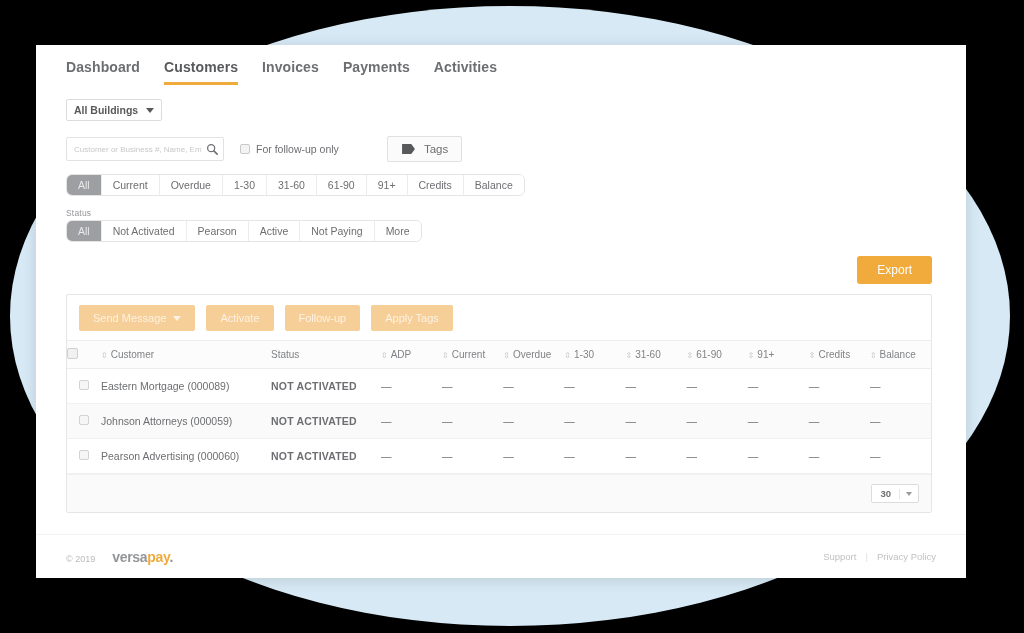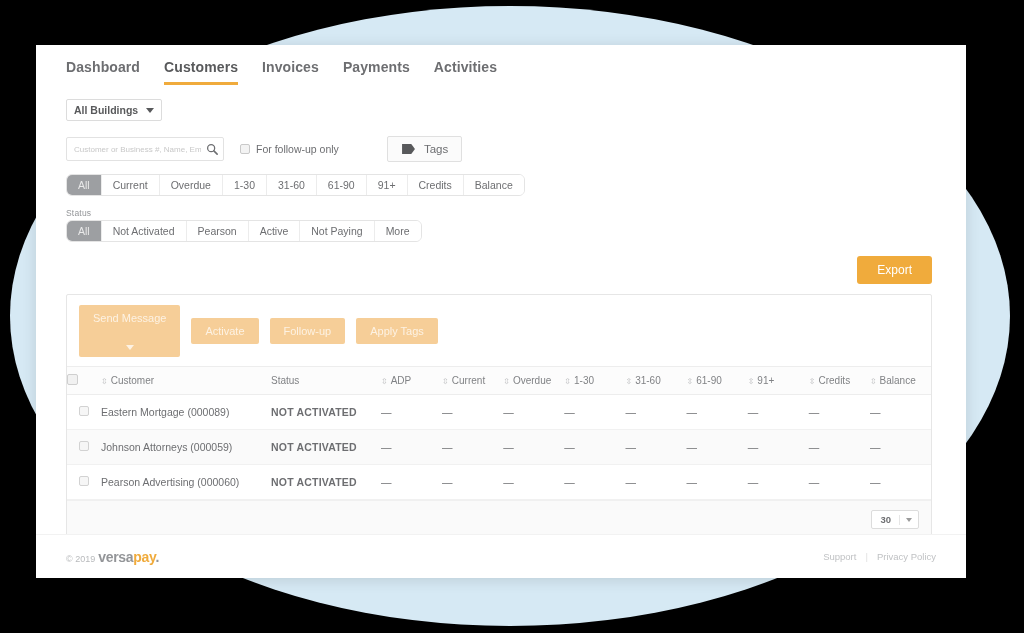--- a/index.html
+++ b/index.html
@@ -124,23 +124,22 @@
   
   .table-panel {
     margin-top:10px; border:1px solid #e6e6e6; border-radius:2px; background:#fff;
   }
   .table-toolbar {
     display:flex; align-items:center; gap:11px;
     padding:10px 12px 9px 12px;
   }
   .tb-btn {
     background:#f6ce98; color:#fdf2e3; border:0; border-radius:2px;
-    font-size:11px; padding:7px 14px; display:flex; align-items:center; gap:21px;
+    font-size:11px; padding:7px 14px; display:flex; align-items:center; gap:7px;
     font-family:"Liberation Sans", sans-serif;
-    flex-direction:column;
   }
   .tb-caret { width:0;height:0;border-left:4px solid transparent;border-right:4px solid transparent;border-top:5px solid #fdf2e3;}
 
   .count-row { text-align:right; padding:0 12px 5px 12px; font-size:9.5px; color:#939598; }
 
   table.grid { width:100%; border-collapse:collapse; table-layout:fixed; }
   table.grid thead th {
     font-size:10px; font-weight:normal; color:#808285;
     border-top:1px solid #ededed; border-bottom:1px solid #ededed;
     background:#fcfcfc; padding:7px 0; text-align:left; white-space:nowrap;
@@ -184,21 +183,21 @@
     display:flex; align-items:center;
   }
   .ps-caret { width:0;height:0;border-left:3px solid transparent;border-right:3px solid transparent;border-top:4px solid #9b9b9b;}
 
   
   .app-footer {
     position:absolute; left:0; right:0; bottom:0; height:44px;
     display:flex; align-items:center; justify-content:space-between;
     padding:0 30px; border-top:1px solid #f2f2f2; background:#fff;
   }
-  .copy { font-size:9px; color:#b8babc; display:flex; align-items:baseline; gap:3px; }
+  .copy { font-size:9px; color:#b8babc; display:flex; align-items:baseline; gap:17px; }
   .vp { font-size:14px; font-weight:bold; letter-spacing:-.3px; }
   .vp .versa { color:#939598; }
   .vp .pay { color:#f0ab3c; }
   .footer-links { display:flex; align-items:center; gap:9px; font-size:9.5px; color:#c0c2c4; }
   .fdiv { color:#e2e2e2; }
 </style>
 </head>
 <body>
 
 <div id="stage">

